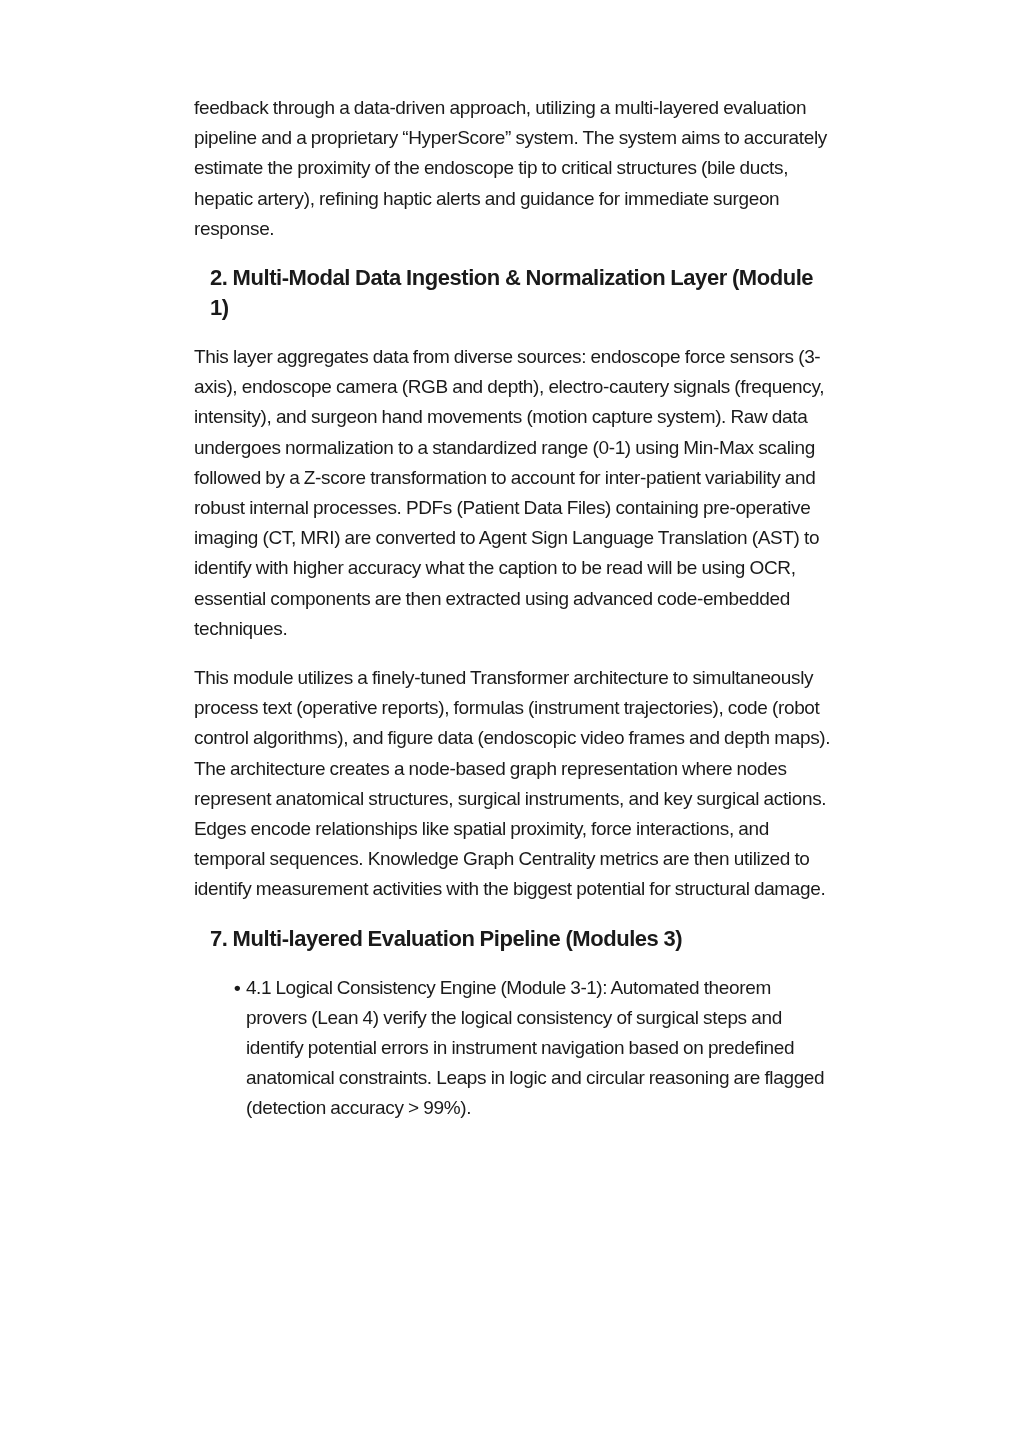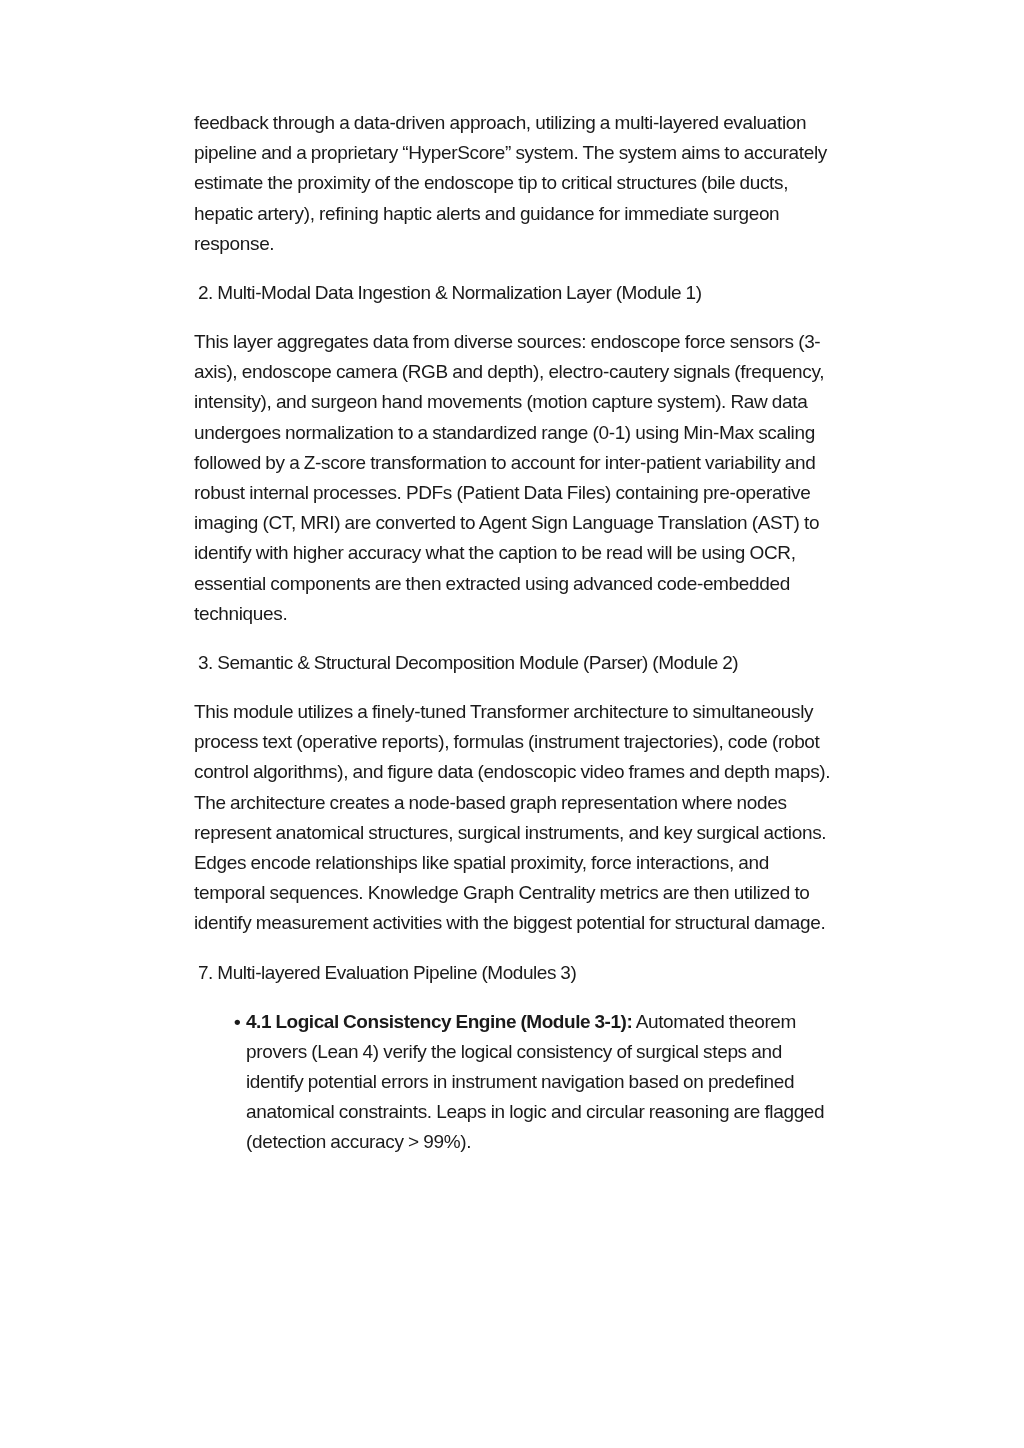--- a/index.html
+++ b/index.html
@@ -11,35 +11,35 @@
       width: 1024px;
       height: 1448px;
       overflow: hidden;
       position: relative;
       font-family: "Liberation Sans", "DejaVu Sans", sans-serif;
       color: #1a1a1a;
     }
     .page {
       position: absolute;
       left: 194px;
-      top: 108px;
+      top: 93px;
       width: 640px;
     }
     p.body-text {
       margin: 0 0 19px 0;
       font-size: 19px;
       line-height: 30.2px;
       letter-spacing: -0.35px;
       word-spacing: -0.5px;
     }
     h2.section-heading {
-      margin: 0 0 19px 4px;
-      font-size: 19px;
+      margin: 0 0 19px 16px;
+      font-size: 22px;
       line-height: 30px;
-      font-weight: normal;
+      font-weight: bold;
       letter-spacing: -0.45px;
       word-spacing: -0.5px;
     }
     ul.bullet-list {
       list-style: none;
       margin: 0;
       padding: 0 0 0 52px;
     }
     ul.bullet-list li {
       position: relative;
@@ -48,38 +48,37 @@
       letter-spacing: -0.35px;
       word-spacing: -0.5px;
     }
     ul.bullet-list li .bullet {
       position: absolute;
       left: -12px;
       top: 0;
       font-weight: bold;
     }
     ul.bullet-list li strong {
-      font-weight: bold;
+      font-weight: normal;
       letter-spacing: -0.45px;
     }
   </style>
 </head>
 <body>
 
 <div class="page">
 
   <p class="body-text">feedback through a data-driven approach, utilizing a multi-layered evaluation pipeline and a proprietary “HyperScore” system. The system aims to accurately estimate the proximity of the endoscope tip to critical structures (bile ducts, hepatic artery), refining haptic alerts and guidance for immediate surgeon response.</p>
 
   <section>
     <h2 class="section-heading">2. Multi-Modal Data Ingestion &amp; Normalization Layer (Module 1)</h2>
     <p class="body-text">This layer aggregates data from diverse sources: endoscope force sensors (3-axis), endoscope camera (RGB and depth), electro-cautery signals (frequency, intensity), and surgeon hand movements (motion capture system). Raw data undergoes normalization to a standardized range (0-1) using Min-Max scaling followed by a Z-score transformation to account for inter-patient variability and robust internal processes. PDFs (Patient Data Files) containing pre-operative imaging (CT, MRI) are converted to Agent Sign Language Translation (AST) to identify with higher accuracy what the caption to be read will be using OCR, essential components are then extracted using advanced code-embedded techniques.</p>
   </section>
 
   <section>
-    <h2 class="section-heading">3. Semantic &amp; Structural Decomposition Module (Parser) (Module 2)</h2>
     <p class="body-text">This module utilizes a finely-tuned Transformer architecture to simultaneously process text (operative reports), formulas (instrument trajectories), code (robot control algorithms), and figure data (endoscopic video frames and depth maps). The architecture creates a node-based graph representation where nodes represent anatomical structures, surgical instruments, and key surgical actions. Edges encode relationships like spatial proximity, force interactions, and temporal sequences. Knowledge Graph Centrality metrics are then utilized to identify measurement activities with the biggest potential for structural damage.</p>
   </section>
 
   <section>
     <h2 class="section-heading">7. Multi-layered Evaluation Pipeline (Modules 3)</h2>
     <ul class="bullet-list">
       <li>
         <span class="bullet">•</span><strong>4.1 Logical Consistency Engine (Module 3-1):</strong><span> Automated theorem provers (Lean 4) verify the logical consistency of surgical steps and identify potential errors in instrument navigation based on predefined anatomical constraints. Leaps in logic and circular reasoning are flagged (detection accuracy &gt; 99%).</span>
       </li>
     </ul>

